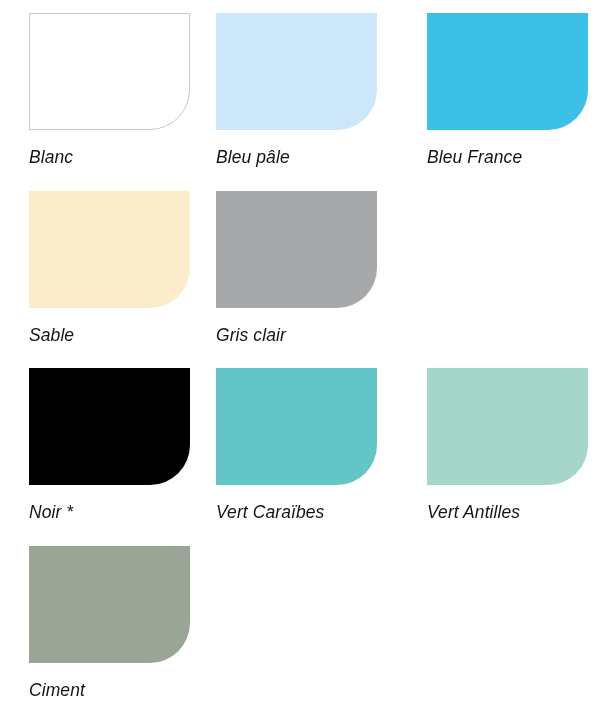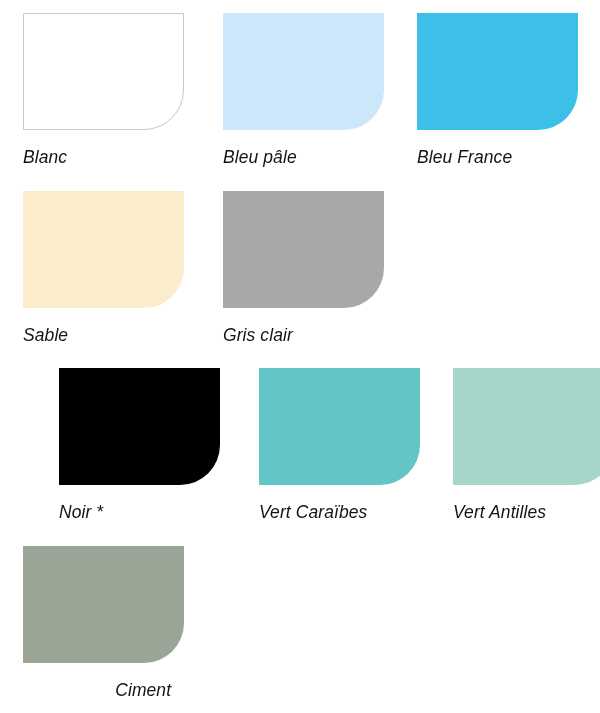--- a/index.html
+++ b/index.html
@@ -21,29 +21,29 @@
     width: 600px;
     height: 713px;
   }
 
   .swatch-cell {
     position: absolute;
     width: 161px;
   }
 
   
-  .col-0 { left: 14px; padding-left: 9px; }
-  .col-1 { left: 223px; }
-  .col-2 { left: 417px; }
+  .col-0 { left: 20px; padding-left: 9px; }
+  .col-1 { left: 216px; }
+  .col-2 { left: 427px; }
 
   
   .row-0 { top: 13px; }
   .row-1 { top: 191px; }
-  .row-2 { top: 368px; margin-left: 36px; }
-  .row-3 { top: 546px; text-align: right; }
+  .row-2 { top: 368px; }
+  .row-3 { top: 546px; }
 
   .swatch-chip {
     width: 161px;
     height: 117px;
     border-radius: 0 0 40px 0;
     box-sizing: border-box;
   }
 
   
   .swatch-chip.outlined {

